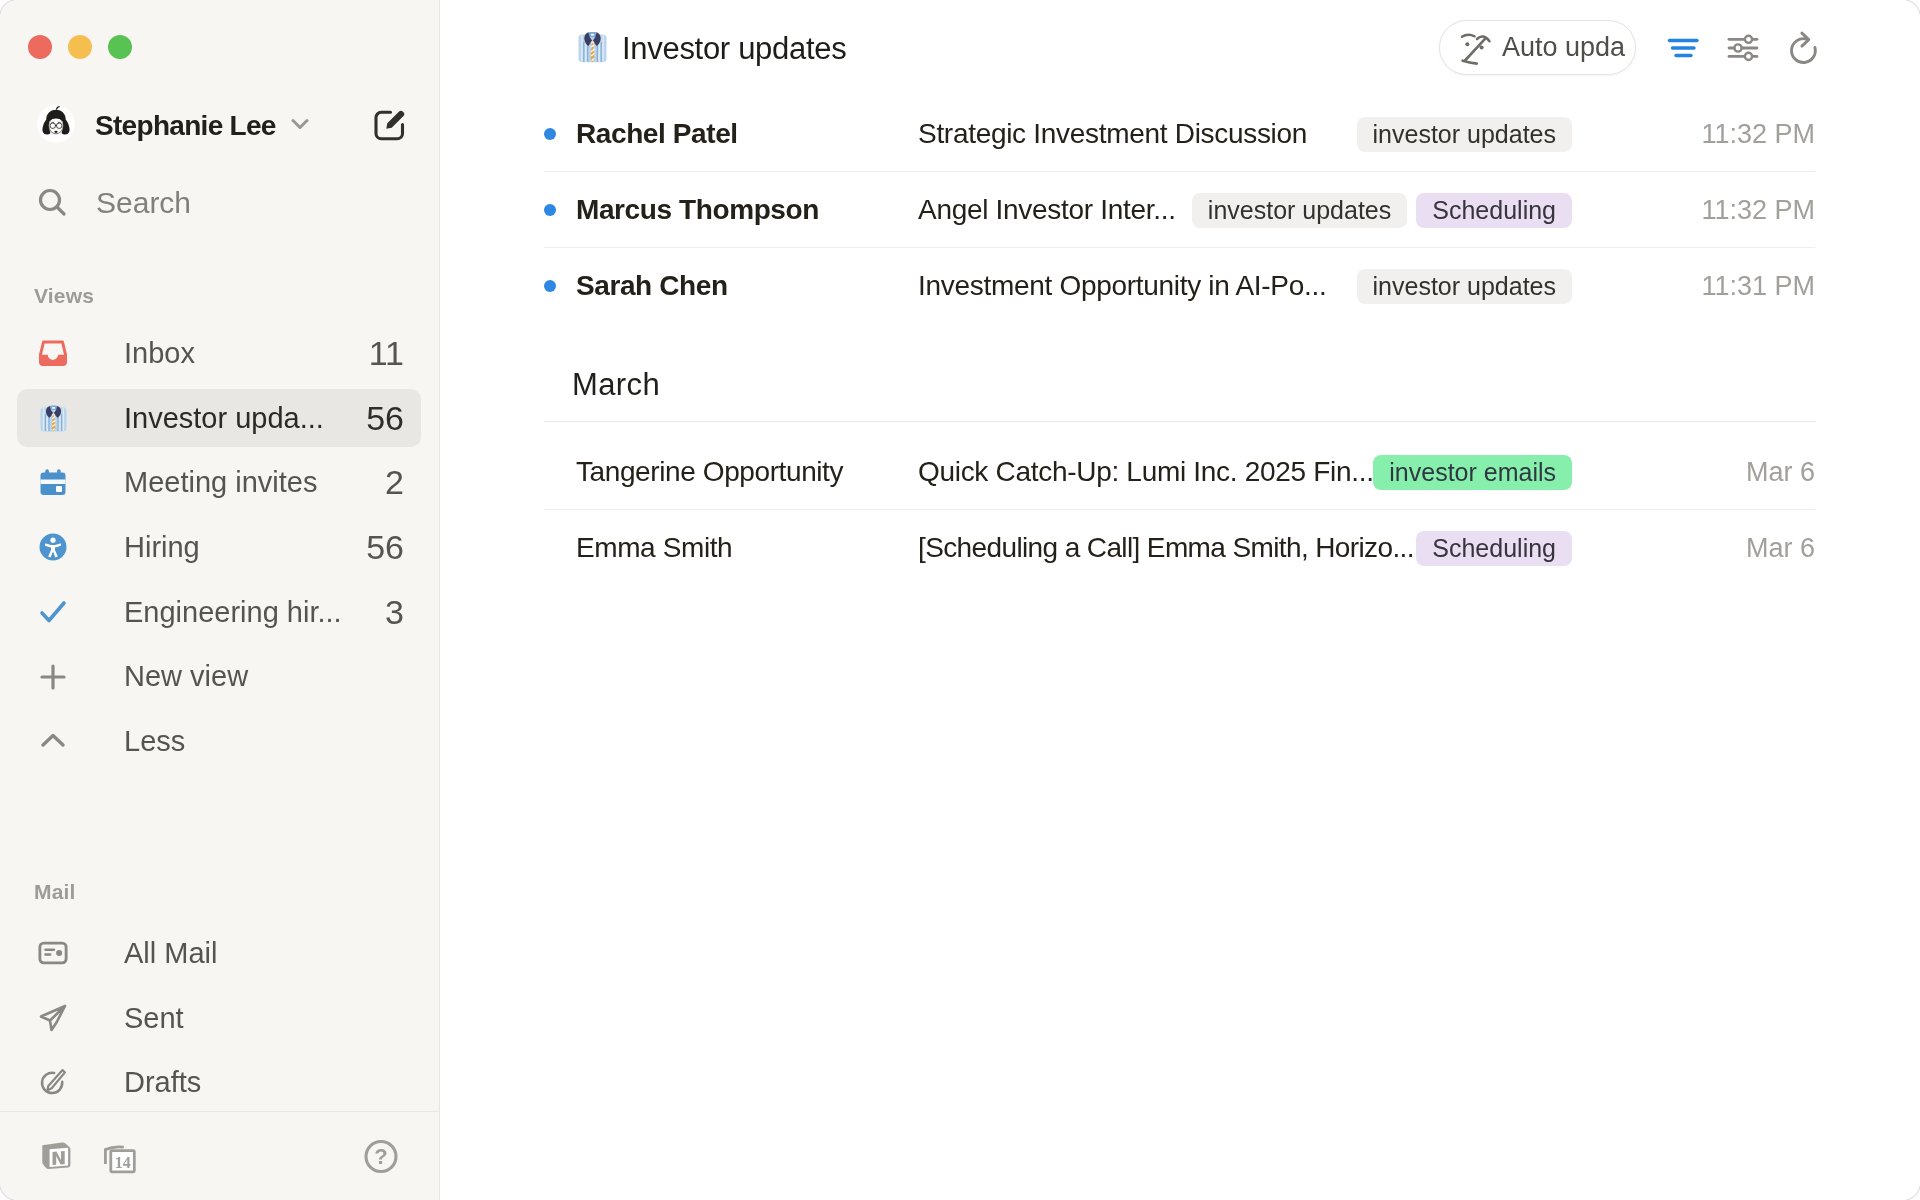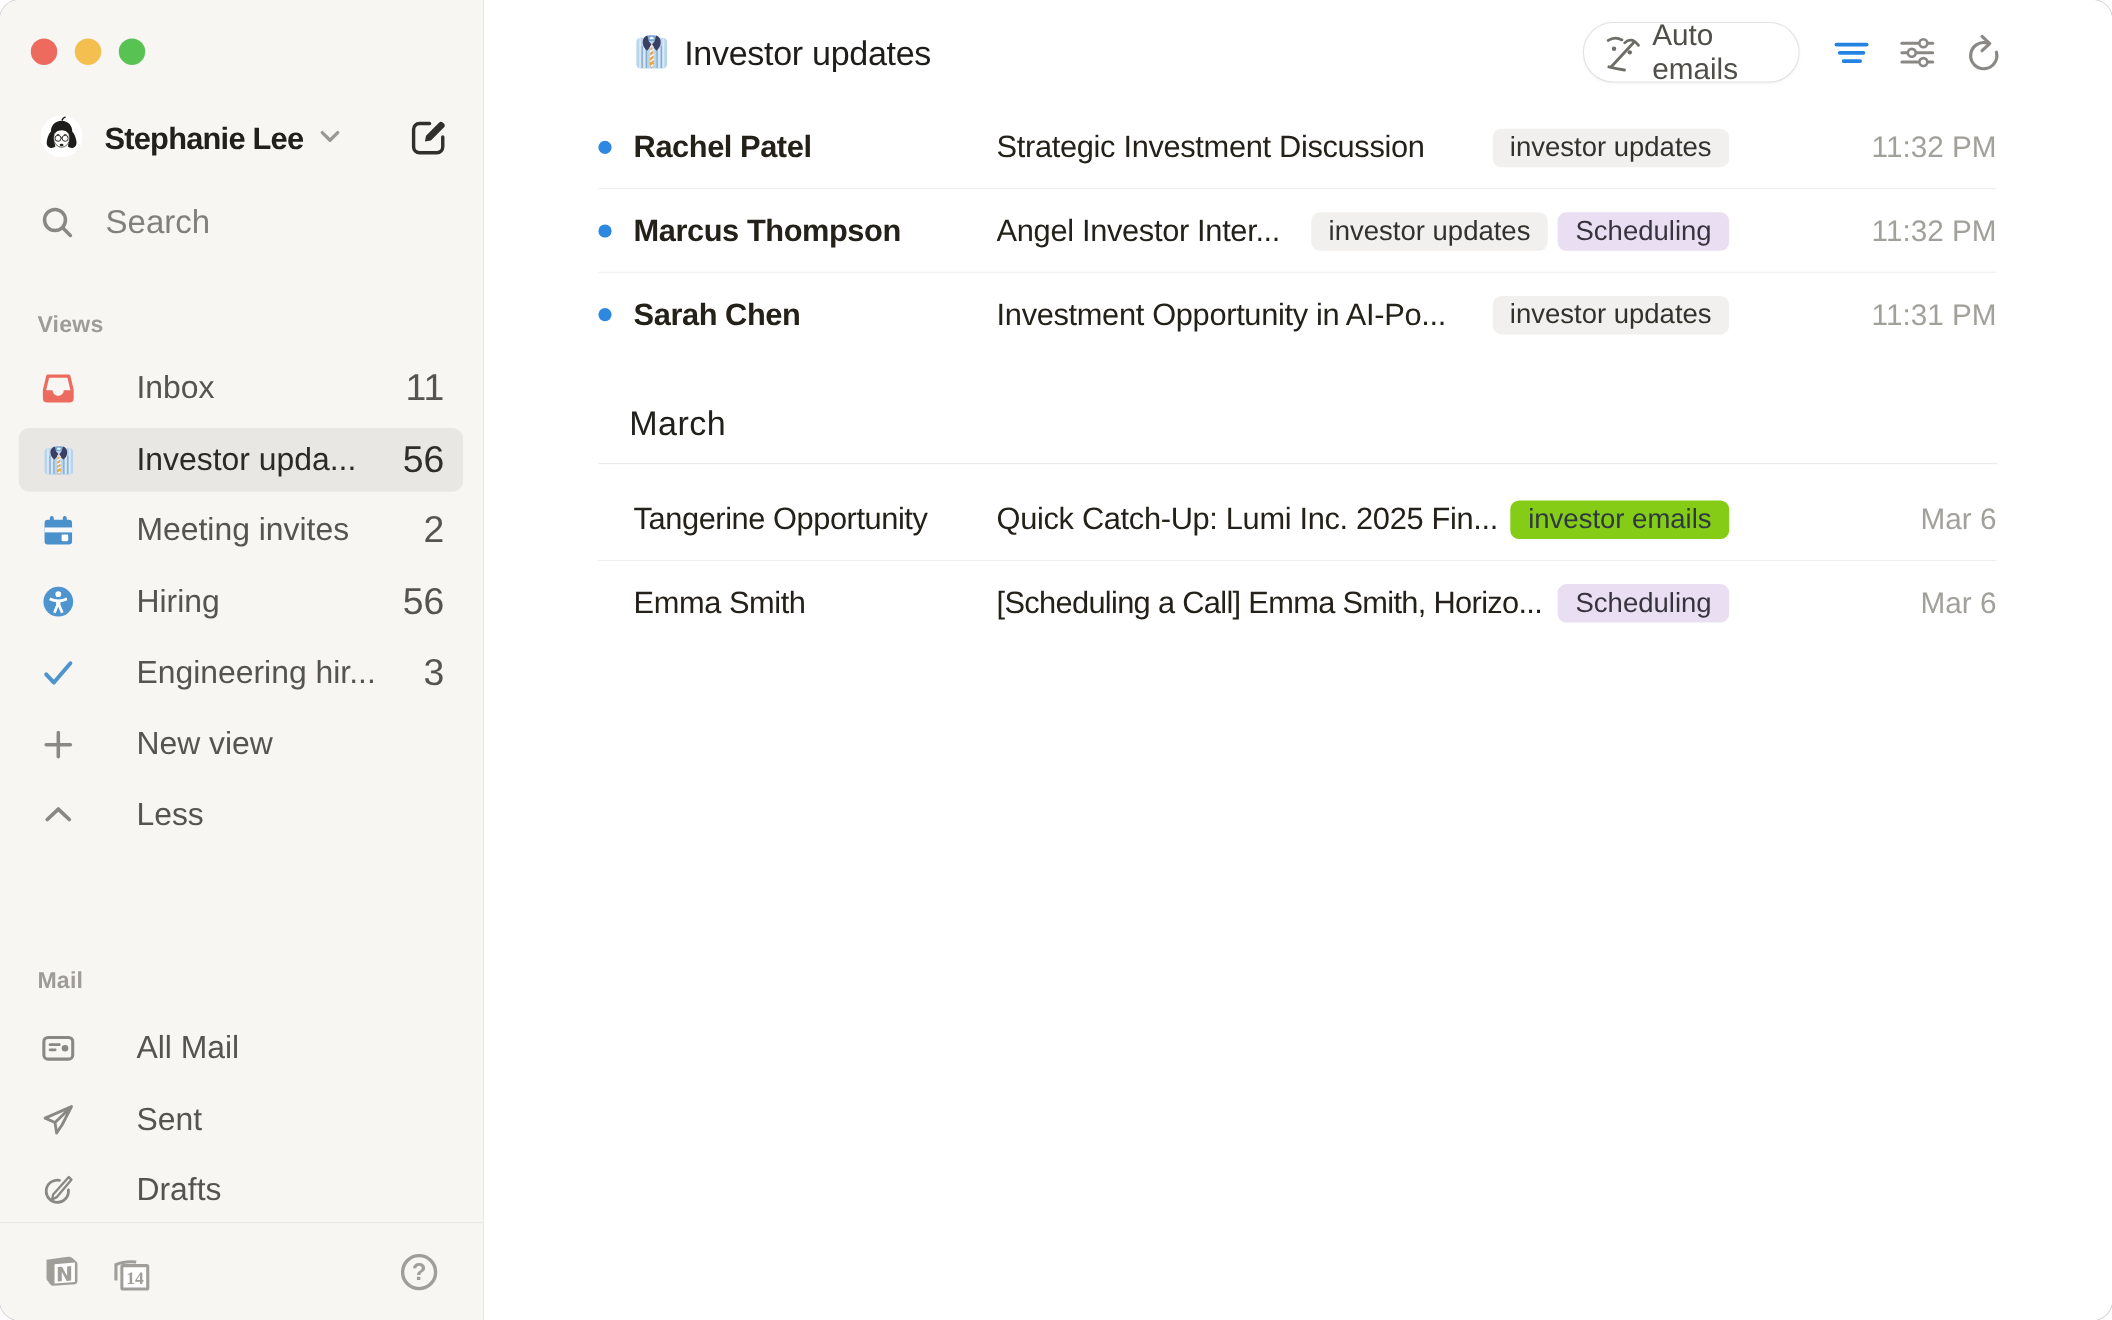--- a/index.html
+++ b/index.html
@@ -47,26 +47,26 @@
   .hic { position:absolute; top:33px; }
 
   
   .rows { position:absolute; left:0; top:96px; width:1479px; }
   .row { height:76px; display:flex; align-items:center; padding:0 104px; position:relative; }
   .row .sep { position:absolute; left:104px; right:104px; bottom:0; height:1px; background:#efeeec; }
   .dot { width:12px; height:12px; border-radius:50%; flex:none; margin-right:20px; }
   .dot.on { background:#2e87e1; }
   .sender { width:330px; flex:none; font-size:28px; color:#232119; white-space:nowrap; overflow:hidden; letter-spacing:-0.4px; }
   .sender.b { font-weight:700; }
-  .subject { flex:1 1 auto; font-size:28px; color:#232119; white-space:nowrap; overflow:hidden; min-width:0; padding-right:24px; letter-spacing:-0.3px; }
+  .subject { flex:1 1 auto; font-size:28px; color:#232119; white-space:nowrap; overflow:hidden; min-width:0; padding-right:24px; letter-spacing:-0.3px;margin-left:12px; }
   .tags { flex:none; display:flex; gap:9px; }
   .pill { height:35px; border-radius:8px; padding:0 16px; font-size:25px; display:flex; align-items:center; white-space:nowrap; }
   .pill.gray { background:#f1f0ee; color:#33312c; }
   .pill.purple { background:#eadef3; color:#38343d; }
-  .pill.blue { background:#84cc16; color:#2f3842; }
+  .pill.blue { background:#86efac; color:#2f3842; }
   .time { width:243px; flex:none; text-align:right; font-size:27px; color:#a2a09b; }
 
   .march { position:absolute; left:132px; top:367px; font-size:31px; font-weight:400; color:#21201c; letter-spacing:0.4px; }
   .march-line { position:absolute; left:104px; right:104px; top:421px; height:1px; background:#e9e8e5; }
   .rows2 { position:absolute; left:0; top:434px; width:1479px; }
 </style>
 </head>
 <body>
 <div class="window">
   <div class="sidebar">
@@ -276,21 +276,21 @@
 
     <div class="autolabel">
       <svg style="position:absolute;left:20px;top:11px" width="32" height="34" viewBox="0 0 32 34">
         <path d="M2 4.8 Q8 0.8 14.5 4.3" stroke="#6e6c67" stroke-width="2.5" fill="none" stroke-linecap="round"></path>
         <path d="M17 7 Q23 1 29.5 9.2" stroke="#6e6c67" stroke-width="2.5" fill="none" stroke-linecap="round"></path>
         <path d="M25 6.8 L5 28.5" stroke="#6e6c67" stroke-width="2.6" fill="none" stroke-linecap="round"></path>
         <path d="M2.6 28.7 Q9.5 30.6 16.8 31.6" stroke="#6e6c67" stroke-width="2.6" fill="none" stroke-linecap="round"></path>
         <circle cx="7.3" cy="12.3" r="2" fill="#6e6c67"></circle>
         <circle cx="21.6" cy="15.6" r="2" fill="#6e6c67"></circle>
       </svg>
-      <span class="tx">Auto emails</span>
+      <span class="tx">Auto upda</span>
     </div>
 
     <svg class="hic" style="left:1227px" width="32" height="30" viewBox="0 0 32 30">
       <line x1="2.5" y1="7.5" x2="30" y2="7.5" stroke="#2383e2" stroke-width="3.4" stroke-linecap="round"></line>
       <line x1="5.5" y1="15" x2="27" y2="15" stroke="#2383e2" stroke-width="3.4" stroke-linecap="round"></line>
       <line x1="9" y1="22.5" x2="24" y2="22.5" stroke="#2383e2" stroke-width="3.4" stroke-linecap="round"></line>
     </svg>
     <svg class="hic" style="left:1287px" width="32" height="30" viewBox="0 0 32 30">
       <g stroke="#8a8884" stroke-width="2.8" stroke-linecap="round">
         <line x1="2" y1="6.3" x2="30" y2="6.3"></line>

